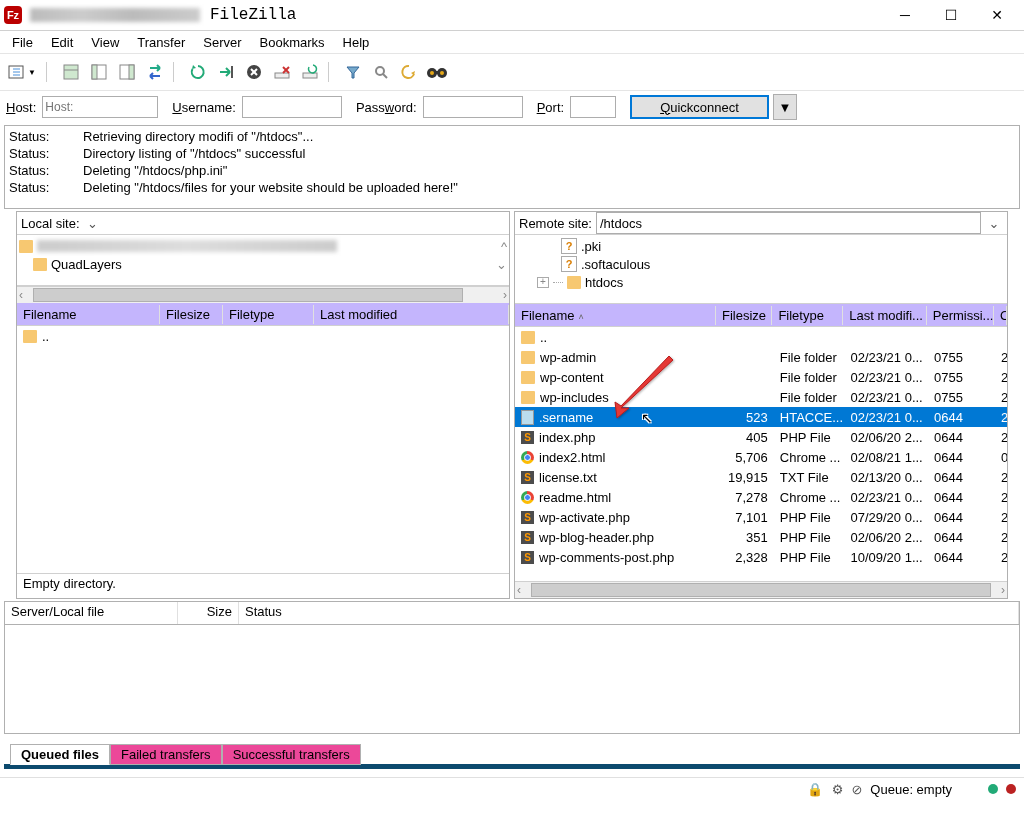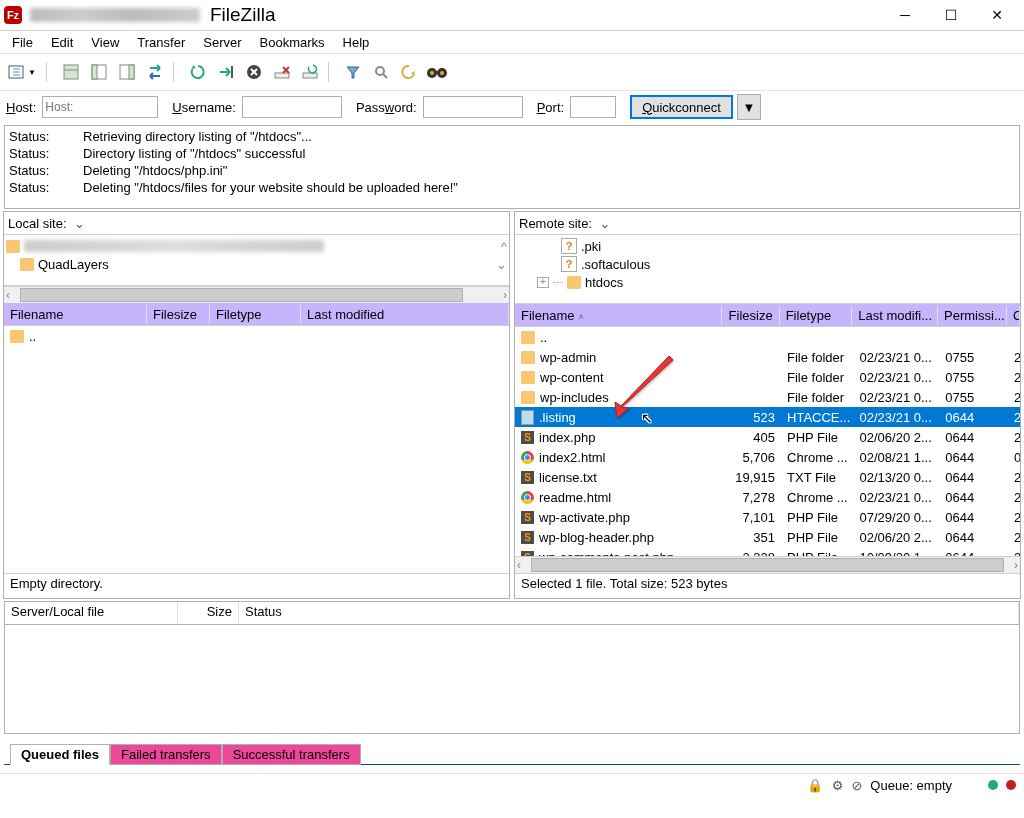--- a/index.html
+++ b/index.html
@@ -27,21 +27,21 @@
   display:flex; align-items:center; justify-content:center;
   margin-right:8px;
   border-radius:4px;
 }
 .titlebar .blur {
   width: 170px; height: 14px;
   background: linear-gradient(90deg,#bbb 0%,#ccc 30%,#bbb 60%,#ccc 100%);
   filter: blur(2px);
   margin-right: 10px;
 }
-.titlebar .title { font-size:19px; }
+.titlebar .title { font-size:16px;font-family:Liberation Mono, monospace; }
 .titlebar .spacer { flex:1; }
 .win-btn { width:46px; height:30px; display:flex; align-items:center; justify-content:center; font-size:14px; }
 .menubar {
   height: 22px;
   display: flex;
   align-items: center;
   padding: 0 4px;
   gap: 2px;
   font-size: 13px;
 }
@@ -74,21 +74,21 @@
 .conn-row label { margin-right:2px; }
 .conn-row label u { text-decoration: underline; }
 .conn-row input {
   border:1px solid #adadad;
   height: 20px;
   padding: 0 2px;
   font-size:12px;
 }
 .qc-btn {
   border: 2px solid #0078d7;
-  padding: 2px 10px;
+  padding: 2px 28px;
   background:#e1e1e1;
   font-size: 13px;
   height: 24px;
 }
 .dd-btn {
   border:1px solid #adadad; height:24px; width:22px;
   display:flex; align-items:center; justify-content:center;
   background:#e1e1e1;
 }
 .status-log {
@@ -96,21 +96,21 @@
   border:1px solid #b0b0b0;
   margin: 2px 4px;
   padding: 2px 4px;
   font-size: 13px;
   overflow-y: scroll;
   line-height: 17px;
   position: relative;
 }
 .status-log .line { display:flex; gap:24px; }
 .status-log .lbl { width:50px; }
-.splitter-row { display:flex; height: 388px; margin: 2px 3px; gap: 4px; }
+.splitter-row { display:flex; height: 388px; margin: 2px 16px; gap: 4px; }
 .panel {
   border:1px solid #b0b0b0;
   flex:1;
   display:flex;
   flex-direction:column;
   min-width:0;
 }
 .site-row {
   display:flex; align-items:center; height:22px;
   padding: 0 4px;
@@ -188,21 +188,21 @@
 .queue-body {
   border:1px solid #b0b0b0; border-top:none;
   margin:0 4px 2px;
   height: 108px;
 }
 .tabs {
   height: 22px;
   display:flex;
   align-items:flex-end;
   padding-left: 6px;
-  border-bottom:1px solid #0c4a6e;
+  border-bottom:5px solid #0c4a6e;
   margin: 8px 4px;
 }
 .tab {
   border:1px solid #b0b0b0;
   padding: 2px 10px;
   font-size:13px;
   background:#ec4899;
   margin-bottom:-1px;
 }
 .tab.active { background:#fff; border-bottom:1px solid #fff; font-weight:bold; }
@@ -364,21 +364,21 @@
   <label><u>P</u>ort:</label>
   <input style="width: 40px;">
   <span style="width:6px"></span>
   <button class="qc-btn"><u>Q</u>uickconnect</button>
   <div class="dd-btn">▼</div>
 </div>
 
 <div class="status-log">
   <div class="line">
       <span class="lbl">Status:</span>
-      <span>Retrieving directory listing of "/htdocs"...</span>
+      <span>Retrieving directory modifi of "/htdocs"...</span>
     </div>
   <div class="line">
       <span class="lbl">Status:</span>
       <span>Directory listing of "/htdocs" successful</span>
     </div>
   <div class="line">
       <span class="lbl">Status:</span>
       <span>Deleting "/htdocs/php.ini"</span>
     </div>
   <div class="line">
@@ -424,20 +424,21 @@
             <span>..</span>
           </div>
         </div>
     </div>
     <div class="status-strip">Empty directory.</div>
   </div>
 
   <div class="panel" style="position:relative;">
     <div class="site-row">
       <span>Remote site:</span>
+      <input class="site-input" value="/htdocs" style="">
       <span class="site-dd">⌄</span>
     </div>
     <div class="tree" style="height:64px">
       <div class="row" style="padding-left:30px;">
           <span style="width:10px;color:#888"></span>
           <span class="q-ico">?</span>
           <span>.pki</span>
         </div>
       <div class="row" style="padding-left:30px;">
           <span style="width:10px;color:#888"></span>
@@ -500,21 +501,21 @@
           </div>
           <div class="fcell" style="width:48px;justify-content:flex-end"></div>
           <div class="fcell" style="width:64px">File folder</div>
           <div class="fcell" style="width:78px">02/23/21 0...</div>
           <div class="fcell" style="width:60px">0755</div>
           <div class="fcell" style="flex:1">2</div>
         </div>
         <div class="frow selected">
           <div class="fcell" style="width:208px">
             <span class="file-ico" style="background:#bde;"></span>
-            <span>.listing</span>
+            <span>.sername</span>
           </div>
           <div class="fcell" style="width:48px;justify-content:flex-end">523</div>
           <div class="fcell" style="width:64px">HTACCE...</div>
           <div class="fcell" style="width:78px">02/23/21 0...</div>
           <div class="fcell" style="width:60px">0644</div>
           <div class="fcell" style="flex:1">2</div>
         </div>
         <div class="frow">
           <div class="fcell" style="width:208px">
             <span class="sub-ico">S</span>
@@ -591,21 +592,20 @@
           <div class="fcell" style="width:78px">10/09/20 1...</div>
           <div class="fcell" style="width:60px">0644</div>
           <div class="fcell" style="flex:1">2</div>
         </div>
       </div>
     <div class="hscroll">
       <span style="color:#888">‹</span>
       <div class="scroll-thumb" style="flex:1; margin:0 10px"></div>
       <span style="color:#888">›</span>
     </div>
-    <div class="status-strip">Selected 1 file. Total size: 523 bytes</div>
 
     <svg class="arrow-overlay" style="left:88px; top:140px;" width="80" height="70">
       <defs>
           <filter id="sh">
             <feDropShadow dx="1" dy="1" stdDeviation="1" flood-opacity="0.3"></feDropShadow>
           </filter>
         </defs>
       <path d="M70 8 L18 56 L26 56 L14 66 L12 50 L18 54 L66 4 Z" fill="#e53935" stroke="#b71c1c" stroke-width="1" filter="url(#sh)"></path>
     </svg>
     <div class="cursor-overlay" style="left:126px; top:198px;">↖</div>

